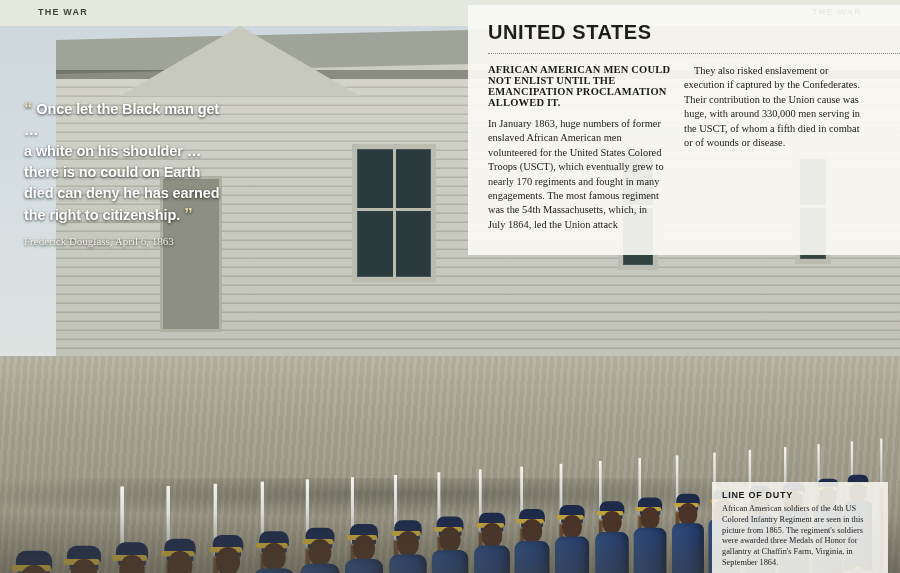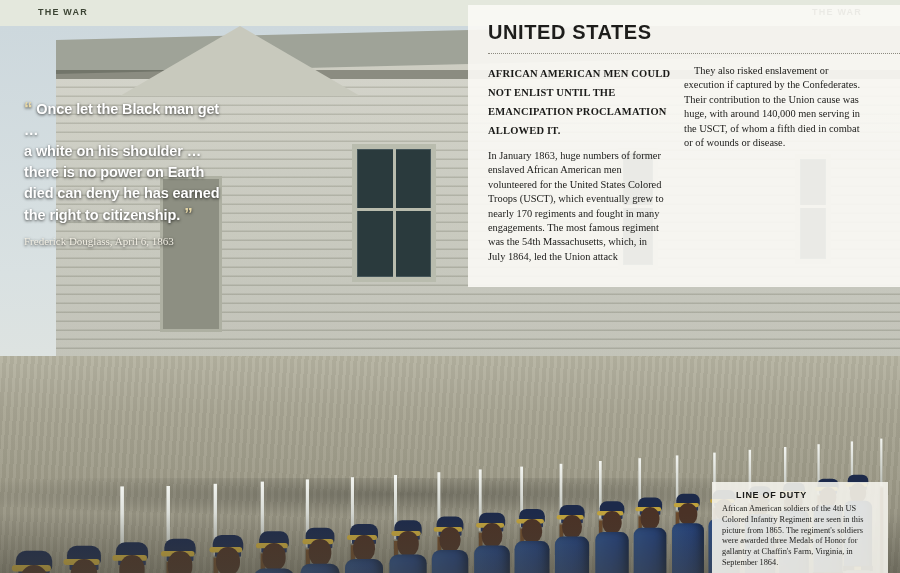--- a/index.html
+++ b/index.html
@@ -339,21 +339,21 @@
   }
   .rule {
     margin: 10px 0 10px 0;
     border-bottom: 1px dotted #8c8a80;
     height: 0;
   }
   .standfirst {
     font-family: "Liberation Serif", serif;
     font-weight: bold;
     font-size: 10.5px;
-    line-height: 19px;
+    line-height: 11px;
     letter-spacing: 0.2px;
     color: #1a1a18;
     margin: 0 0 9px 0;
     width: 190px;
   }
   .cols {
     position: relative;
     display: flex;
     gap: 18px;
   }
@@ -377,21 +377,21 @@
     background: rgba(244,243,236,0.90);
     padding: 8px 10px 9px 10px;
     box-sizing: border-box;
   }
   .caption-title {
     font-family: "Liberation Sans", sans-serif;
     font-weight: bold;
     font-size: 9px;
     letter-spacing: 0.7px;
     color: #1a1a18;
-    margin: 0 0 4px 14px;
+    margin: 0 0 4px 0;
   }
   .caption-body {
     font-family: "Liberation Serif", serif;
     font-size: 8.3px;
     line-height: 10.8px;
     color: #232321;
     margin: 0;
   }
 </style>
 </head>
@@ -636,38 +636,38 @@
     </div>
 
     <div class="foreground-dark"></div>
   </div>
 
   <div class="quote">
     <p class="quote-text">
       <span class="qmark">“</span>
       <span>Once let the Black man get …</span><br>
       <span>a white on his shoulder …</span><br>
-      <span>there is no power on Earth</span><br>
+      <span>there is no could on Earth</span><br>
       <span>died can deny he has earned</span><br>
       <span>the right to citizenship.</span>
       <span class="qmark">”</span>
     </p>
     <div class="quote-attrib">Frederick Douglass, April 6, 1863</div>
   </div>
 
   <div class="article">
     <h2 class="kicker">UNITED STATES</h2>
     <div class="rule"></div>
     <div class="cols">
       <div class="col">
         <p class="standfirst">AFRICAN AMERICAN MEN COULD NOT ENLIST UNTIL THE EMANCIPATION PROCLAMATION ALLOWED IT.</p>
         <p>In January 1863, huge numbers of former enslaved African American men volunteered for the United States Colored Troops (USCT), which eventually grew to nearly 170 regiments and fought in many engagements. The most famous regiment was the 54th Massachusetts, which, in July 1864, led the Union attack</p>
       </div>
       <div class="col">
-        <p class="indent">They also risked enslavement or execution if captured by the Confederates. Their contribution to the Union cause was huge, with around 140,000 men serving in the USCT, of whom a fifth died in combat or of wounds or disease.</p>
+        <p class="indent">They also risked enslavement or execution if captured by the Confederates. Their contribution to the Union cause was huge, with around 330,000 men serving in the USCT, of whom a fifth died in combat or of wounds or disease.</p>
       </div>
     </div>
   </div>
 
   <div class="caption">
     <div class="caption-title">LINE OF DUTY</div>
     <p class="caption-body">African American soldiers of the 4th US Colored Infantry Regiment are seen in this picture from 1865. The regiment's soldiers were awarded three Medals of Honor for gallantry at Chaffin's Farm, Virginia, in September 1864.</p>
   </div>
 
 </div>

